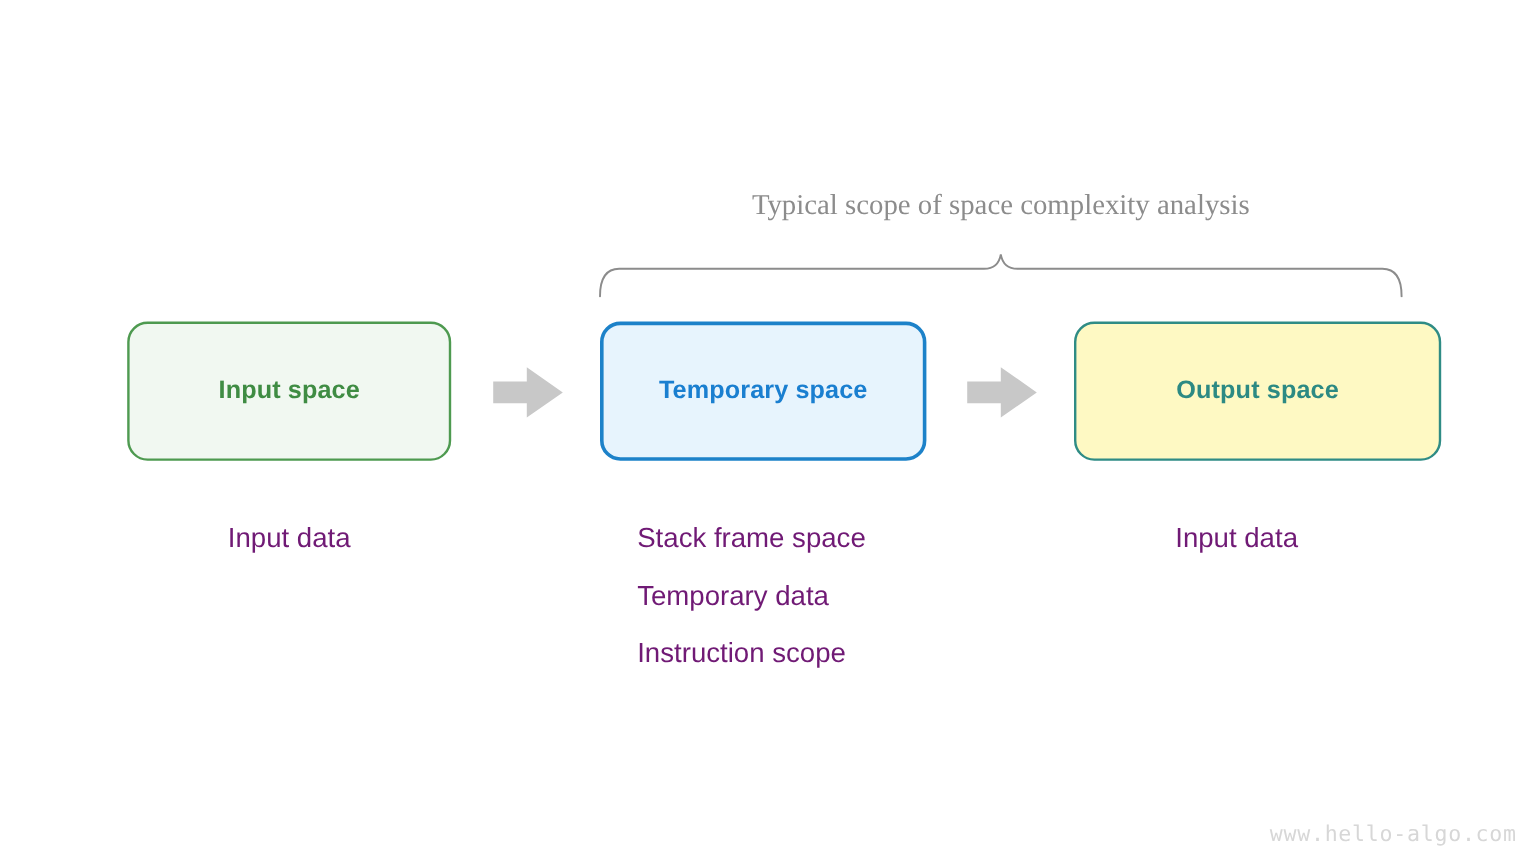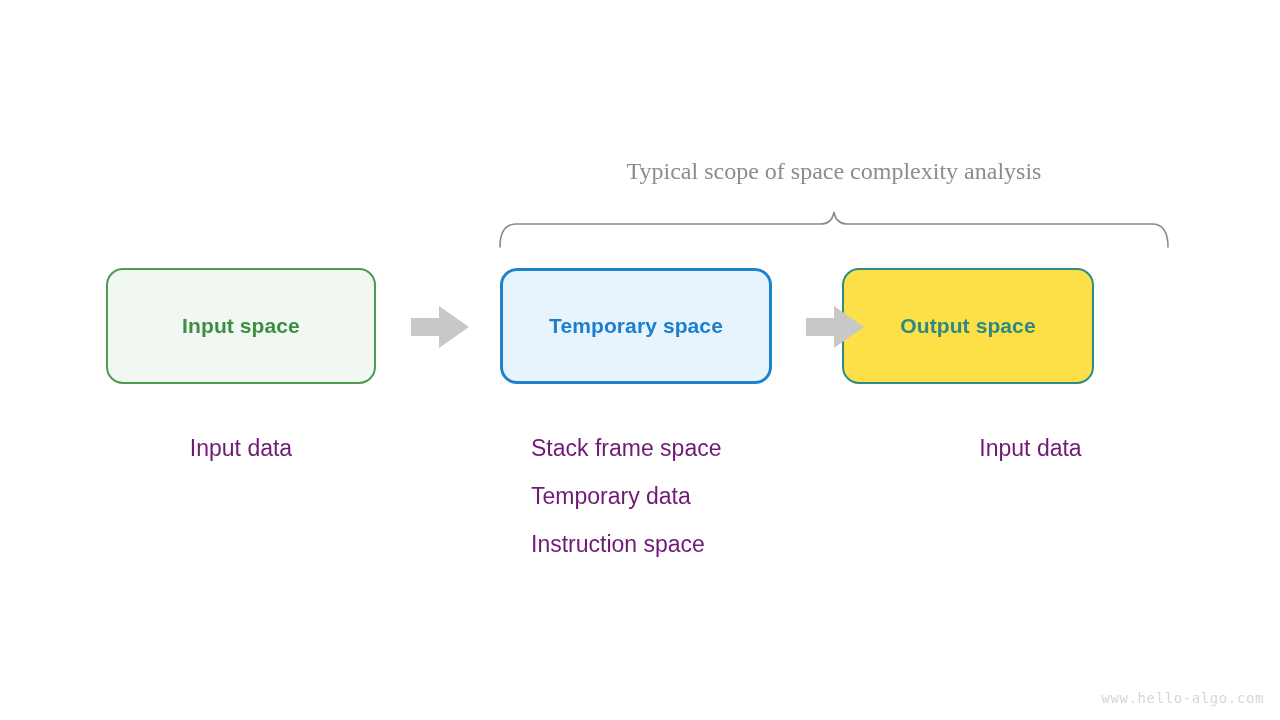--- a/index.html
+++ b/index.html
@@ -74,23 +74,23 @@
 
   #box-temp {
     left: 500px;
     width: 272px;
     background: #e7f4fd;
     border: 3px solid #1d82c9;
   }
   #box-temp .box-label { color: #1a7fd0; }
 
   #box-output {
-    left: 842px;
-    width: 252px;
-    background: #fde047;
+    left: 895px;
+    width: 306px;
+    background: #fef9c3;
     border: 2px solid #2f8c85;
   }
   #box-output .box-label { color: #2c8a83; }
 
   
   .arrow-svg {
     position: absolute;
     top: 303px;
     width: 62px;
     height: 48px;
@@ -127,21 +127,21 @@
     height: 48px;
     line-height: 48px;
   }
 
   
   .watermark {
     position: absolute;
     right: 16px;
     bottom: 14px;
     font-family: "DejaVu Sans Mono", monospace;
-    font-size: 14px;
+    font-size: 18px;
     letter-spacing: 0.6px;
     color: #d7d7d7;
     white-space: nowrap;
     text-align: center;
   }
 </style>
 </head>
 <body>
 
 <div id="canvas">
@@ -170,20 +170,20 @@
 
   <svg class="arrow-svg" id="arrow-2" viewBox="0 0 62 48">
     <polygon points="2,15 30,15 30,3 60,24 30,45 30,33 2,33" fill="#c8c8c8"></polygon>
   </svg>
 
   <div class="caption" id="caption-input">Input data</div>
 
   <div class="caption" id="caption-temp-list">
     <div>Stack frame space</div>
     <div>Temporary data</div>
-    <div>Instruction space</div>
+    <div>Instruction scope</div>
   </div>
 
   <div class="caption" id="caption-output">Input data</div>
 
   <div class="watermark">www.hello-algo.com</div>
 
 </div>
 
 </body></html>

